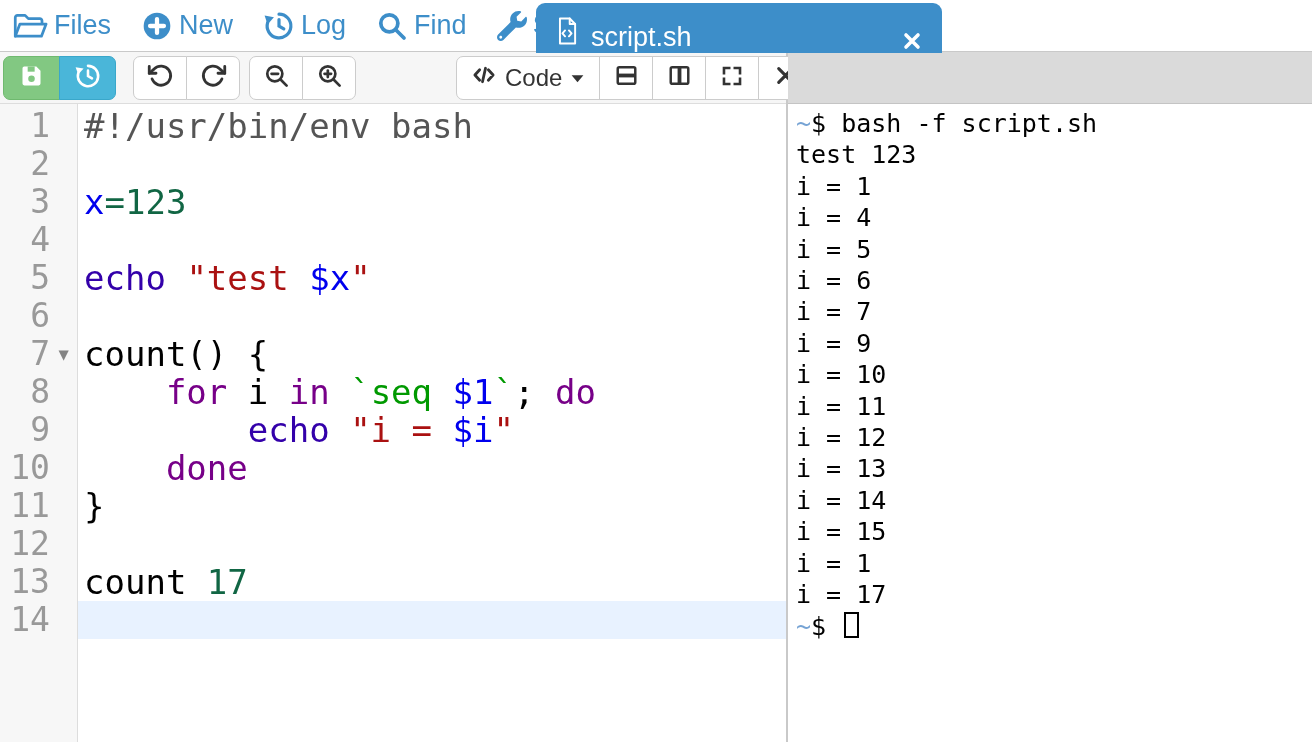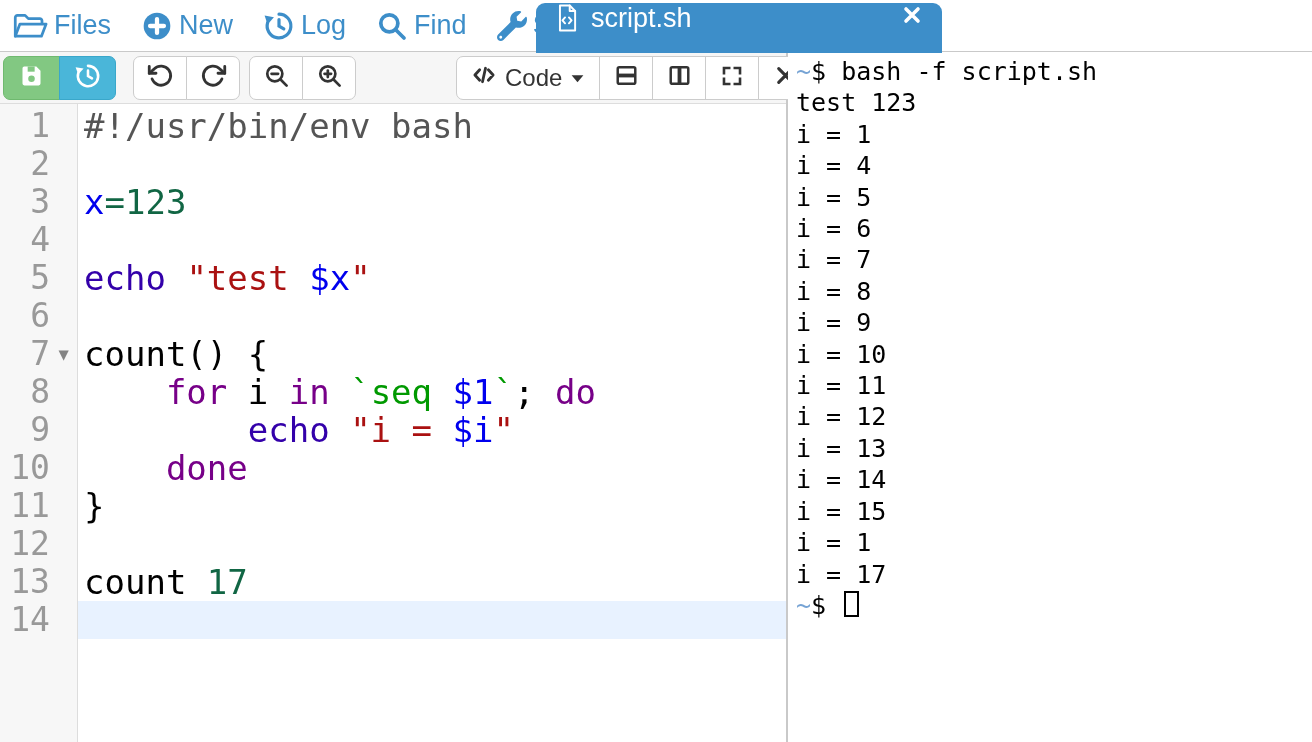--- a/index.html
+++ b/index.html
@@ -17,29 +17,29 @@
   
   .navbar{ position:relative; height:52px; background:#fff;
            border-bottom:1px solid #c9c9c9; display:flex; align-items:center;
            padding-left:12px; gap:30px; }
   .nav-item{ display:flex; align-items:center; gap:6px; color:var(--accent);
              font-size:27px; cursor:pointer; }
   .nav-item svg{ display:block; }
 
   .tab{ position:absolute; left:536px; top:3px; width:406px; height:50px;
         background:var(--accent); border-radius:9px 9px 0 0; color:#fff;
-        display:flex; align-items:flex-start; padding:0 18px; gap:11px;
+        display:flex; align-items:flex-end; padding:0 18px; gap:11px;
         font-size:27px; }
   .tab-close{ margin-left:auto; display:flex; }
 
   
   .main{ display:flex; height:690px; }
   .left-pane{ width:788px; border-right:2px solid #c9c9c9;
               display:flex; flex-direction:column; }
-  .right-pane{ flex:1; display:flex; background:#fff; }
+  .right-pane{ flex:1; display:flex; flex-direction:column; background:#fff; }
 
   
   .toolbar{ height:52px; background:#f6f6f6; border-bottom:1px solid #ddd;
             display:flex; align-items:center; padding-left:3px; flex:none; }
   .btn-group{ display:flex; }
   .g2{ margin-left:17px; } .g3{ margin-left:9px; } .g4{ margin-left:100px; }
   .tbtn{ width:54px; height:44px; background:#fff; border:1px solid #ccc;
          margin-left:-1px; display:flex; align-items:center; justify-content:center;
          color:#333; cursor:pointer; }
   .btn-group .tbtn:first-child{ border-radius:7px 0 0 7px; margin-left:0; }
@@ -350,21 +350,20 @@
   <div class="right-pane">
     <div class="term-header"></div>
     <div class="terminal">
         <div class="term-line"><span class="tok-prompt">~</span><span class="tok-plain">$ bash -f script.sh</span></div>
         <div class="term-line"><span class="tok-plain">test 123</span></div>
         <div class="term-line"><span class="tok-plain">i = 1</span></div>
         <div class="term-line"><span class="tok-plain">i = 4</span></div>
         <div class="term-line"><span class="tok-plain">i = 5</span></div>
         <div class="term-line"><span class="tok-plain">i = 6</span></div>
         <div class="term-line"><span class="tok-plain">i = 7</span></div>
-        <div class="term-line"><span class="tok-plain">i = 8</span></div>
         <div class="term-line"><span class="tok-plain">i = 9</span></div>
         <div class="term-line"><span class="tok-plain">i = 10</span></div>
         <div class="term-line"><span class="tok-plain">i = 11</span></div>
         <div class="term-line"><span class="tok-plain">i = 12</span></div>
         <div class="term-line"><span class="tok-plain">i = 13</span></div>
         <div class="term-line"><span class="tok-plain">i = 14</span></div>
         <div class="term-line"><span class="tok-plain">i = 15</span></div>
         <div class="term-line"><span class="tok-plain">i = 1</span></div>
         <div class="term-line"><span class="tok-plain">i = 17</span></div>
         <div class="term-line"><span class="tok-prompt">~</span><span class="tok-plain">$ </span><span class="term-cursor"></span></div>

